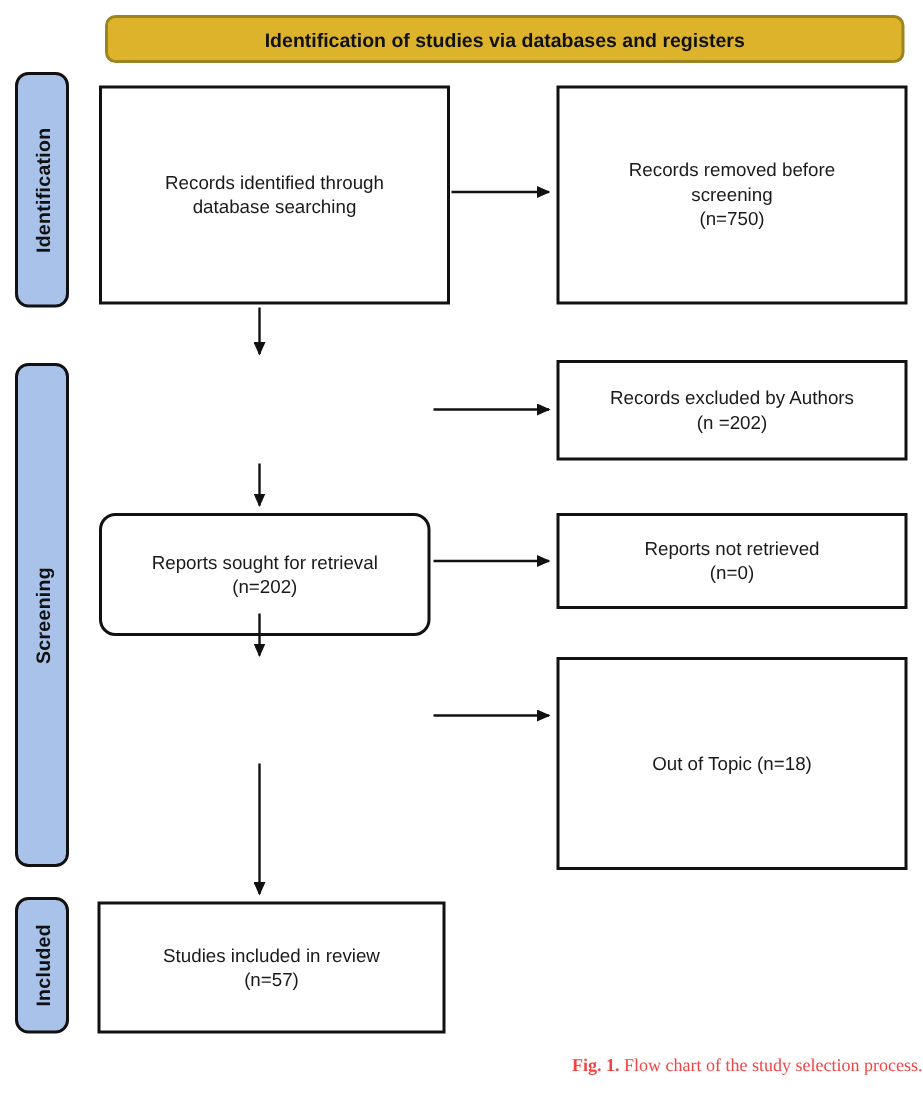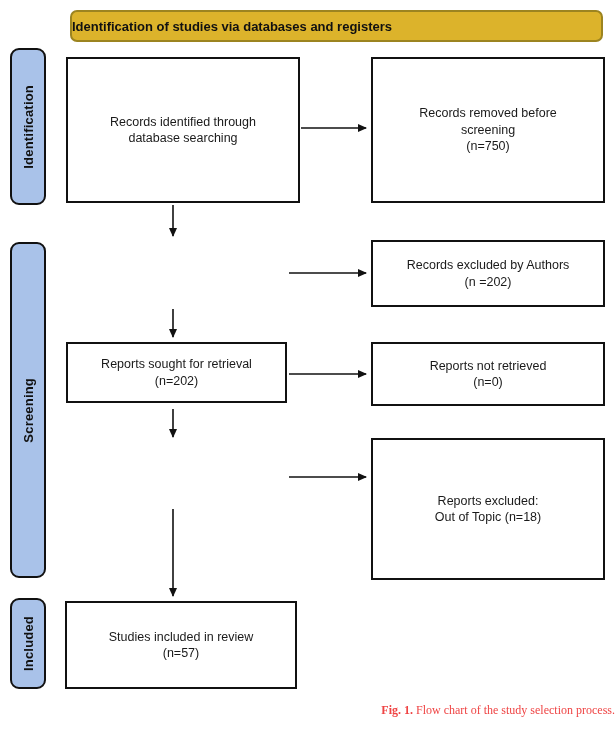--- a/index.html
+++ b/index.html
@@ -12,21 +12,21 @@
     overflow: hidden;
   }
   .header-banner {
     position: absolute;
     left: 70px; top: 10px;
     width: 533px; height: 32px;
     background: #dcb32b;
     border: 2px solid #9c8420;
     border-radius: 7px;
     box-sizing: border-box;
-    display: flex; align-items: center; 
+    display: flex; align-items: center; justify-content: center;
     font-weight: bold; font-size: 13px; color: #111111;
   }
   .stage {
     position: absolute;
     left: 10px; width: 36px;
     background: #a9c2e9;
     border: 2px solid #111111;
     border-radius: 9px;
     box-sizing: border-box;
     display: flex; align-items: center; justify-content: center;
@@ -45,21 +45,21 @@
     background: #ffffff;
     border: 2px solid #111111;
     box-sizing: border-box;
     display: flex; align-items: center; justify-content: center;
     text-align: center;
     font-size: 12.5px; line-height: 1.32; color: #1a1a1a;
   }
   .fbox .lines { width: 100%; }
   #L1 { left: 66px;  top: 57px;  width: 234px; height: 146px; }
   #L2 { left: 66px;  top: 241px; width: 221px; height: 66px;  }
-  #L3 { left: 66px;  top: 342px; width: 221px; height: 61px;  }
+  #L3 { left: 66px;  top: 342px; width: 221px; height: 82px; border-radius: 11px;  }
   #L4 { left: 66px;  top: 442px; width: 221px; height: 65px;  }
   #L5 { left: 65px;  top: 601px; width: 232px; height: 88px;  }
   #R1 { left: 371px; top: 57px;  width: 234px; height: 146px; }
   #R2 { left: 371px; top: 240px; width: 234px; height: 67px;  }
   #R3 { left: 371px; top: 342px; width: 234px; height: 64px;  }
   #R4 { left: 371px; top: 438px; width: 234px; height: 142px; }
   .arrow-layer {
     position: absolute; left: 0; top: 0;
     width: 615px; height: 731px;
     pointer-events: none;
@@ -125,21 +125,20 @@
     </div>
   </div>
   <div id="R3" class="fbox">
     <div class="lines">
       <div>Reports not retrieved</div>
       <div>(n=0)</div>
     </div>
   </div>
   <div id="R4" class="fbox">
     <div class="lines">
-      <div>Reports excluded:</div>
       <div>Out of Topic (n=18)</div>
     </div>
   </div>
 
   <svg class="arrow-layer" width="615" height="731" viewBox="0 0 615 731" xmlns="http://www.w3.org/2000/svg">
     <defs>
       <marker id="ah" markerWidth="9" markerHeight="8" refX="8" refY="4" orient="auto" markerUnits="userSpaceOnUse">
         <path d="M0,0 L9,4 L0,8 Z" fill="#111111"></path>
       </marker>
     </defs>

